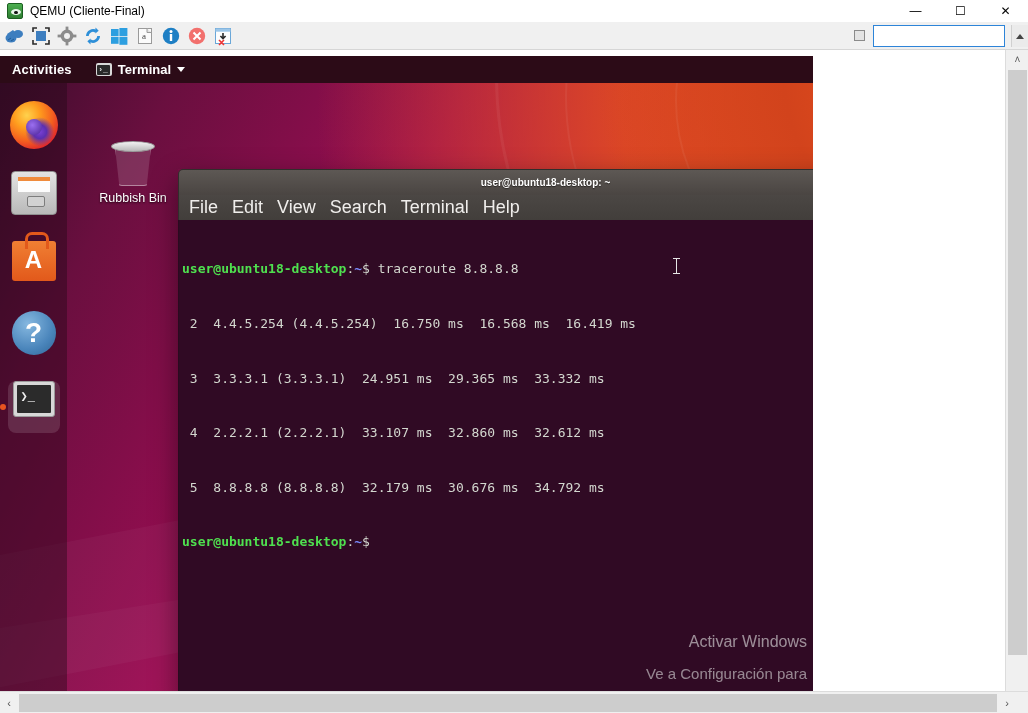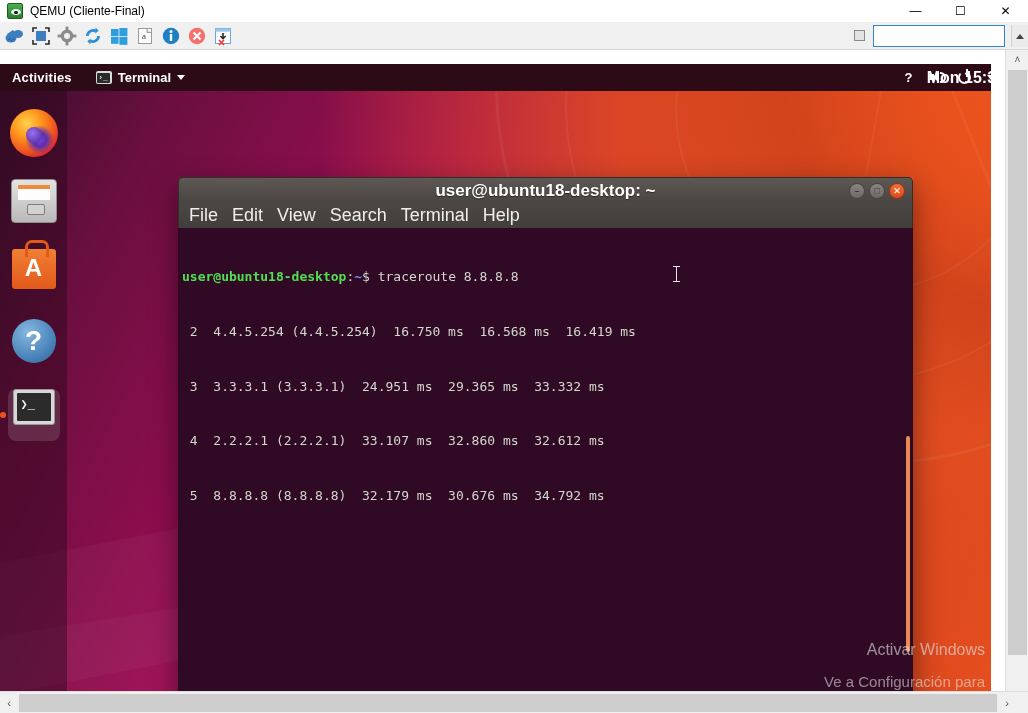--- a/index.html
+++ b/index.html
@@ -77,22 +77,22 @@
     flex: none; position: relative;
   }
   #tb-updown::after {
     content: ""; position: absolute; left: 4px; top: 9px;
     border-left: 4px solid transparent; border-right: 4px solid transparent;
     border-bottom: 5px solid #444;
   }
 
   
   #vm-viewport {
-    position: absolute; left: 0; top: 64px;
-    width: 991px; height: 641px;
+    position: absolute; left: 0; top: 56px;
+    width: 813px; height: 641px;
     overflow: hidden;
     background: #300a24;
   }
 
   
   #wallpaper {
     position: absolute; left: 0; top: 0; width: 1005px; height: 641px;
     background:
       radial-gradient(ellipse 760px 560px at 112% 2%, #f1571f 0%, #e8511d 26%, #d2431c 45%, rgba(210,67,28,0) 70%),
       radial-gradient(ellipse 900px 820px at 96% 8%, #e4501e 0%, rgba(228,80,30,0.85) 38%, rgba(190,50,50,0) 72%),
@@ -303,21 +303,21 @@
   }
   #term-titlebar {
     height: 26px; width: 100%;
     background: linear-gradient(#5d5854, #4a4542);
     border-radius: 5px 5px 0 0;
     border: 1px solid #312e2c; border-bottom: none;
     display: flex; align-items: center; justify-content: center;
     position: relative;
   }
   #term-title {
-    font-size: 17px; font-weight: bold; color: #ffffff;
+    font-size: 10px; font-weight: bold; color: #ffffff;
     text-shadow: 0 1px 1px rgba(0,0,0,0.5);
   }
   #term-wctls {
     position: absolute; right: 7px; top: 5px; display: flex; gap: 4px;
   }
   .wctl {
     width: 16px; height: 16px; border-radius: 50%;
     display: flex; align-items: center; justify-content: center;
     font-size: 9px; color: #3a3634; font-weight: bold;
   }
@@ -555,20 +555,27 @@
         <div id="ic-software"></div>
       </div>
       <div class="dock-item">
         <div id="ic-help"></div>
       </div>
       <div class="dock-item active">
         <div id="ic-term"></div>
       </div>
     </div>
 
+    <div id="desktop-icon-trash">
+      <div id="trash-glyph">
+        <div id="trash-body"></div>
+        <div id="trash-lid"></div>
+      </div>
+      <div id="trash-label">Rubbish Bin</div>
+    </div>
 
     <div id="terminal-window">
 
       <div id="term-titlebar">
         <div id="term-title">user@ubuntu18-desktop: ~</div>
         <div id="term-wctls">
           <div class="wctl gray">–</div>
           <div class="wctl gray">□</div>
           <div class="wctl close">✕</div>
         </div>
@@ -583,20 +590,21 @@
         <div class="term-menu-item">Help</div>
       </div>
 
       <div id="term-body">
         <div id="term-text">
           <span class="tline"><span class="tprompt-user">user@ubuntu18-desktop</span><span class="tprompt-sym">:</span><span class="tprompt-path">~</span><span class="tprompt-sym">$</span> <span>traceroute 8.8.8.8</span></span>
           <span class="tline"> 2  4.4.5.254 (4.4.5.254)  16.750 ms  16.568 ms  16.419 ms</span>
           <span class="tline"> 3  3.3.3.1 (3.3.3.1)  24.951 ms  29.365 ms  33.332 ms</span>
           <span class="tline"> 4  2.2.2.1 (2.2.2.1)  33.107 ms  32.860 ms  32.612 ms</span>
           <span class="tline"> 5  8.8.8.8 (8.8.8.8)  32.179 ms  30.676 ms  34.792 ms</span>
+          <span class="tline"><span class="tprompt-user">user@ubuntu18-desktop</span><span class="tprompt-sym">:</span><span class="tprompt-path">~</span><span class="tprompt-sym">$</span></span>
         </div>
         <div id="term-cursor-ibeam"></div>
         <div id="term-scroll-thumb"></div>
       </div>
     </div>
 
     <div id="watermark">
       <div id="wm-title">Activar Windows</div>
       <div id="wm-sub">Ve a Configuración para</div>
     </div>

